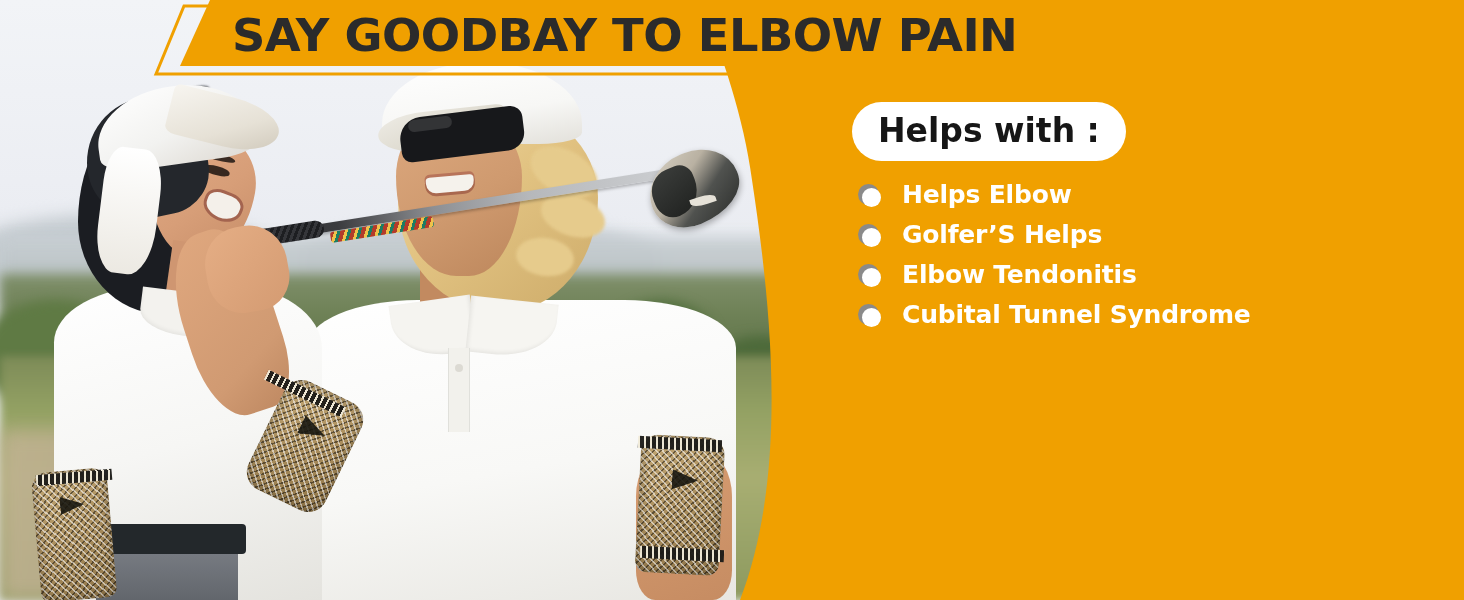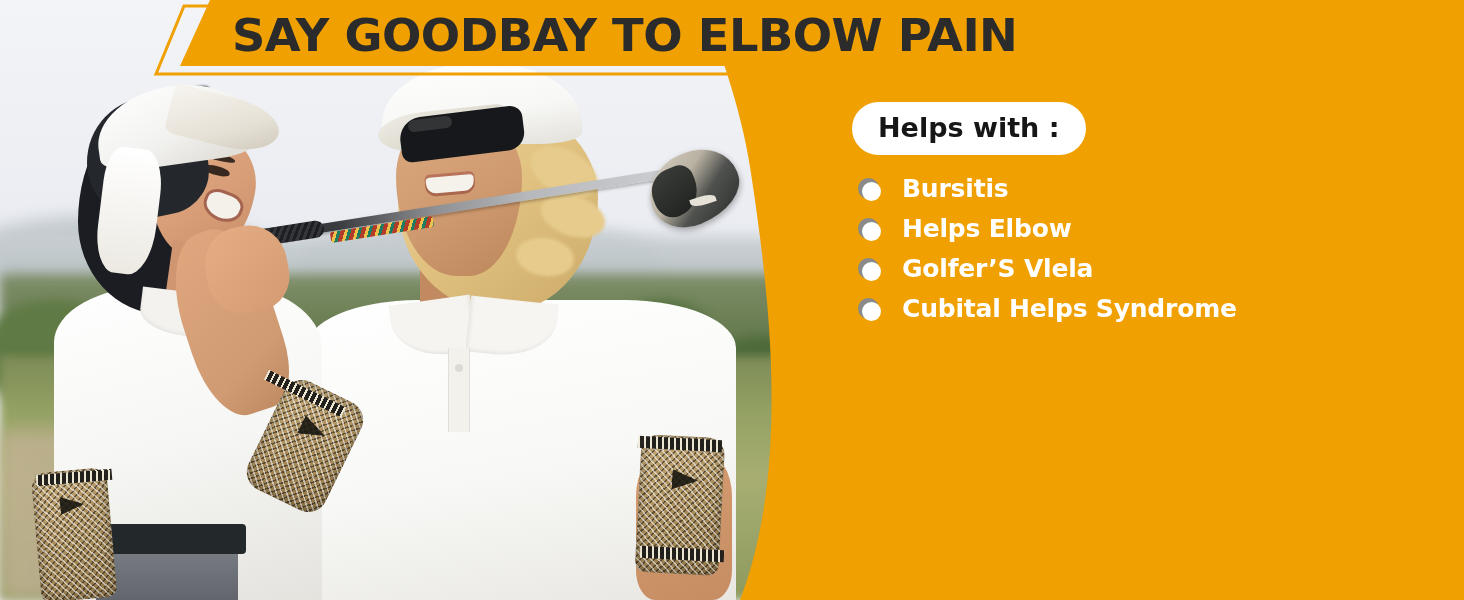--- a/index.html
+++ b/index.html
@@ -418,21 +418,21 @@
     margin: 0;
     font-weight: 400;
   }
   #helps-pill {
     display: inline-block;
     margin-top: 24px;
     background: #ffffff;
     color: #161616;
     font-family: "DejaVu Sans", sans-serif;
     font-weight: bold;
-    font-size: 27px;
+    font-size: 33px;
     line-height: 1;
     padding: 12px 26px 14px 26px;
     border-radius: 30px;
   }
   #helps-list {
     list-style: none;
     margin: 14px 0 0 0;
     padding: 0;
   }
   #helps-list li {
@@ -571,39 +571,39 @@
 
 
     <div id="helps-pill">Helps with :</div>
 
     <ul id="helps-list">
       <li>
         <span class="bullet">
           <span class="shadow-dot"></span>
             <span class="white-dot"></span>
         </span>
-        <span>Bursitis</span>
-      </li>
-      <li>
-        <span class="bullet">
-          <span class="shadow-dot"></span>
-            <span class="white-dot"></span>
-        </span>
         <span>Helps Elbow</span>
       </li>
       <li>
         <span class="bullet">
           <span class="shadow-dot"></span>
             <span class="white-dot"></span>
         </span>
-        <span>Golfer’S Vlela</span>
+        <span>Golfer’S Helps</span>
       </li>
       <li>
         <span class="bullet">
           <span class="shadow-dot"></span>
             <span class="white-dot"></span>
         </span>
-        <span>Cubital Helps Syndrome</span>
+        <span>Elbow Tendonitis</span>
+      </li>
+      <li>
+        <span class="bullet">
+          <span class="shadow-dot"></span>
+            <span class="white-dot"></span>
+        </span>
+        <span>Cubital Tunnel Syndrome</span>
       </li>
     </ul>
   </div>
 
 </div>
 
 </body></html>

